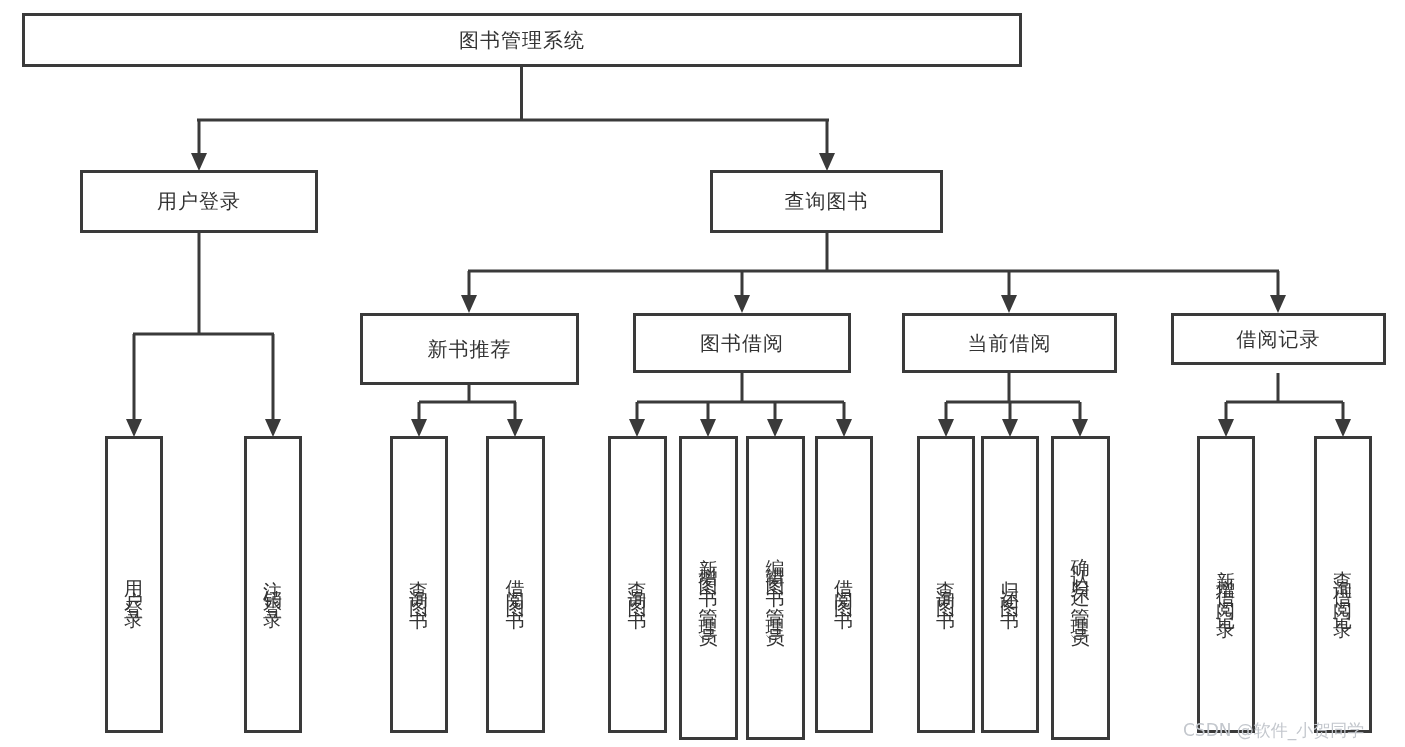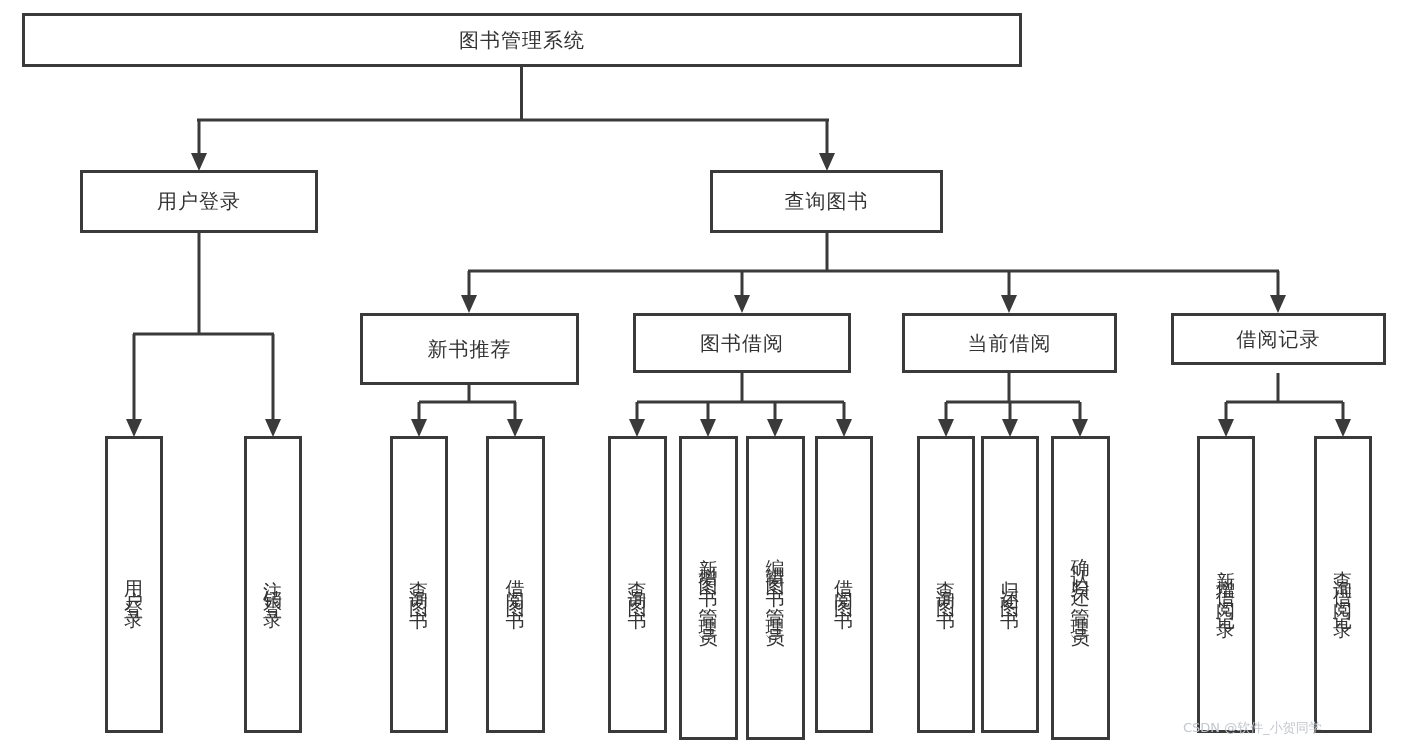--- a/index.html
+++ b/index.html
@@ -34,21 +34,21 @@
     line-height:1;
     letter-spacing:10px;
   }
   .connectors{
     position:absolute;left:0;top:0;z-index:1;
     pointer-events:none;
   }
   .watermark{
     position:absolute;
     left:1183px;top:719px;
-    font-size:13px;
+    font-size:17px;
     color:var(--wm);
     z-index:3;
     white-space:nowrap;
   }
 </style>
 </head>
 <body>
 
 <div class="canvas">
 

